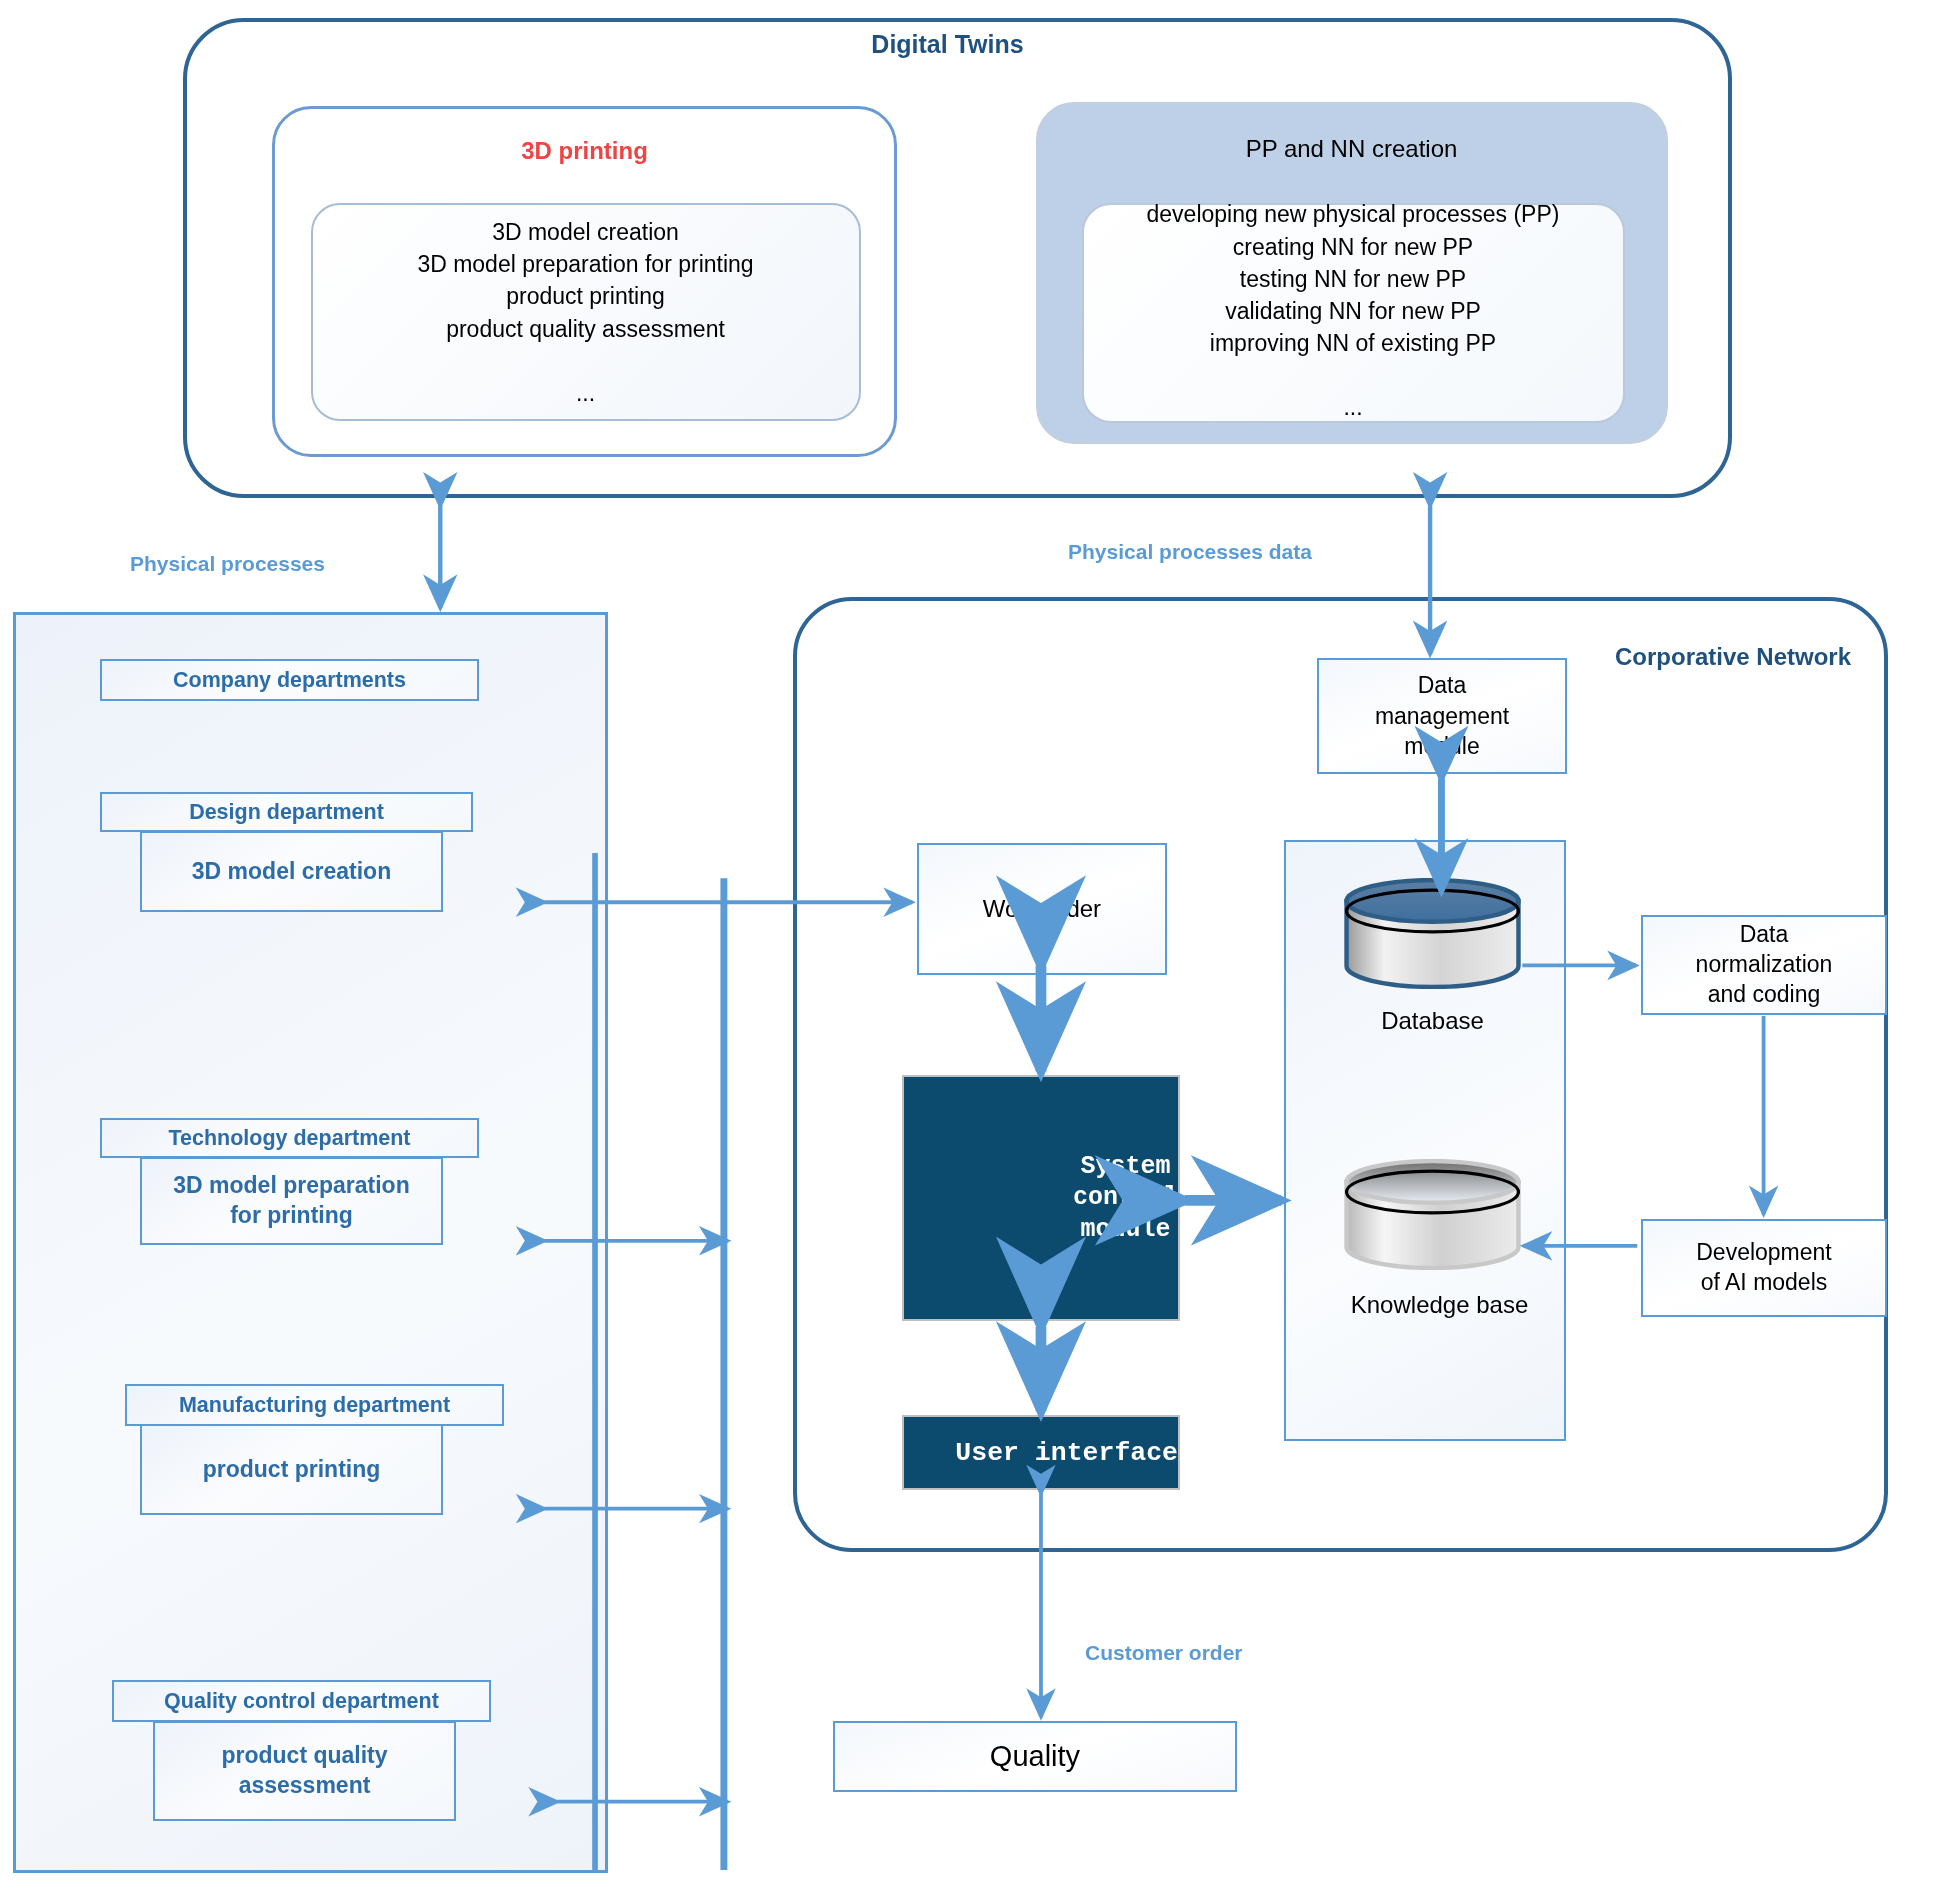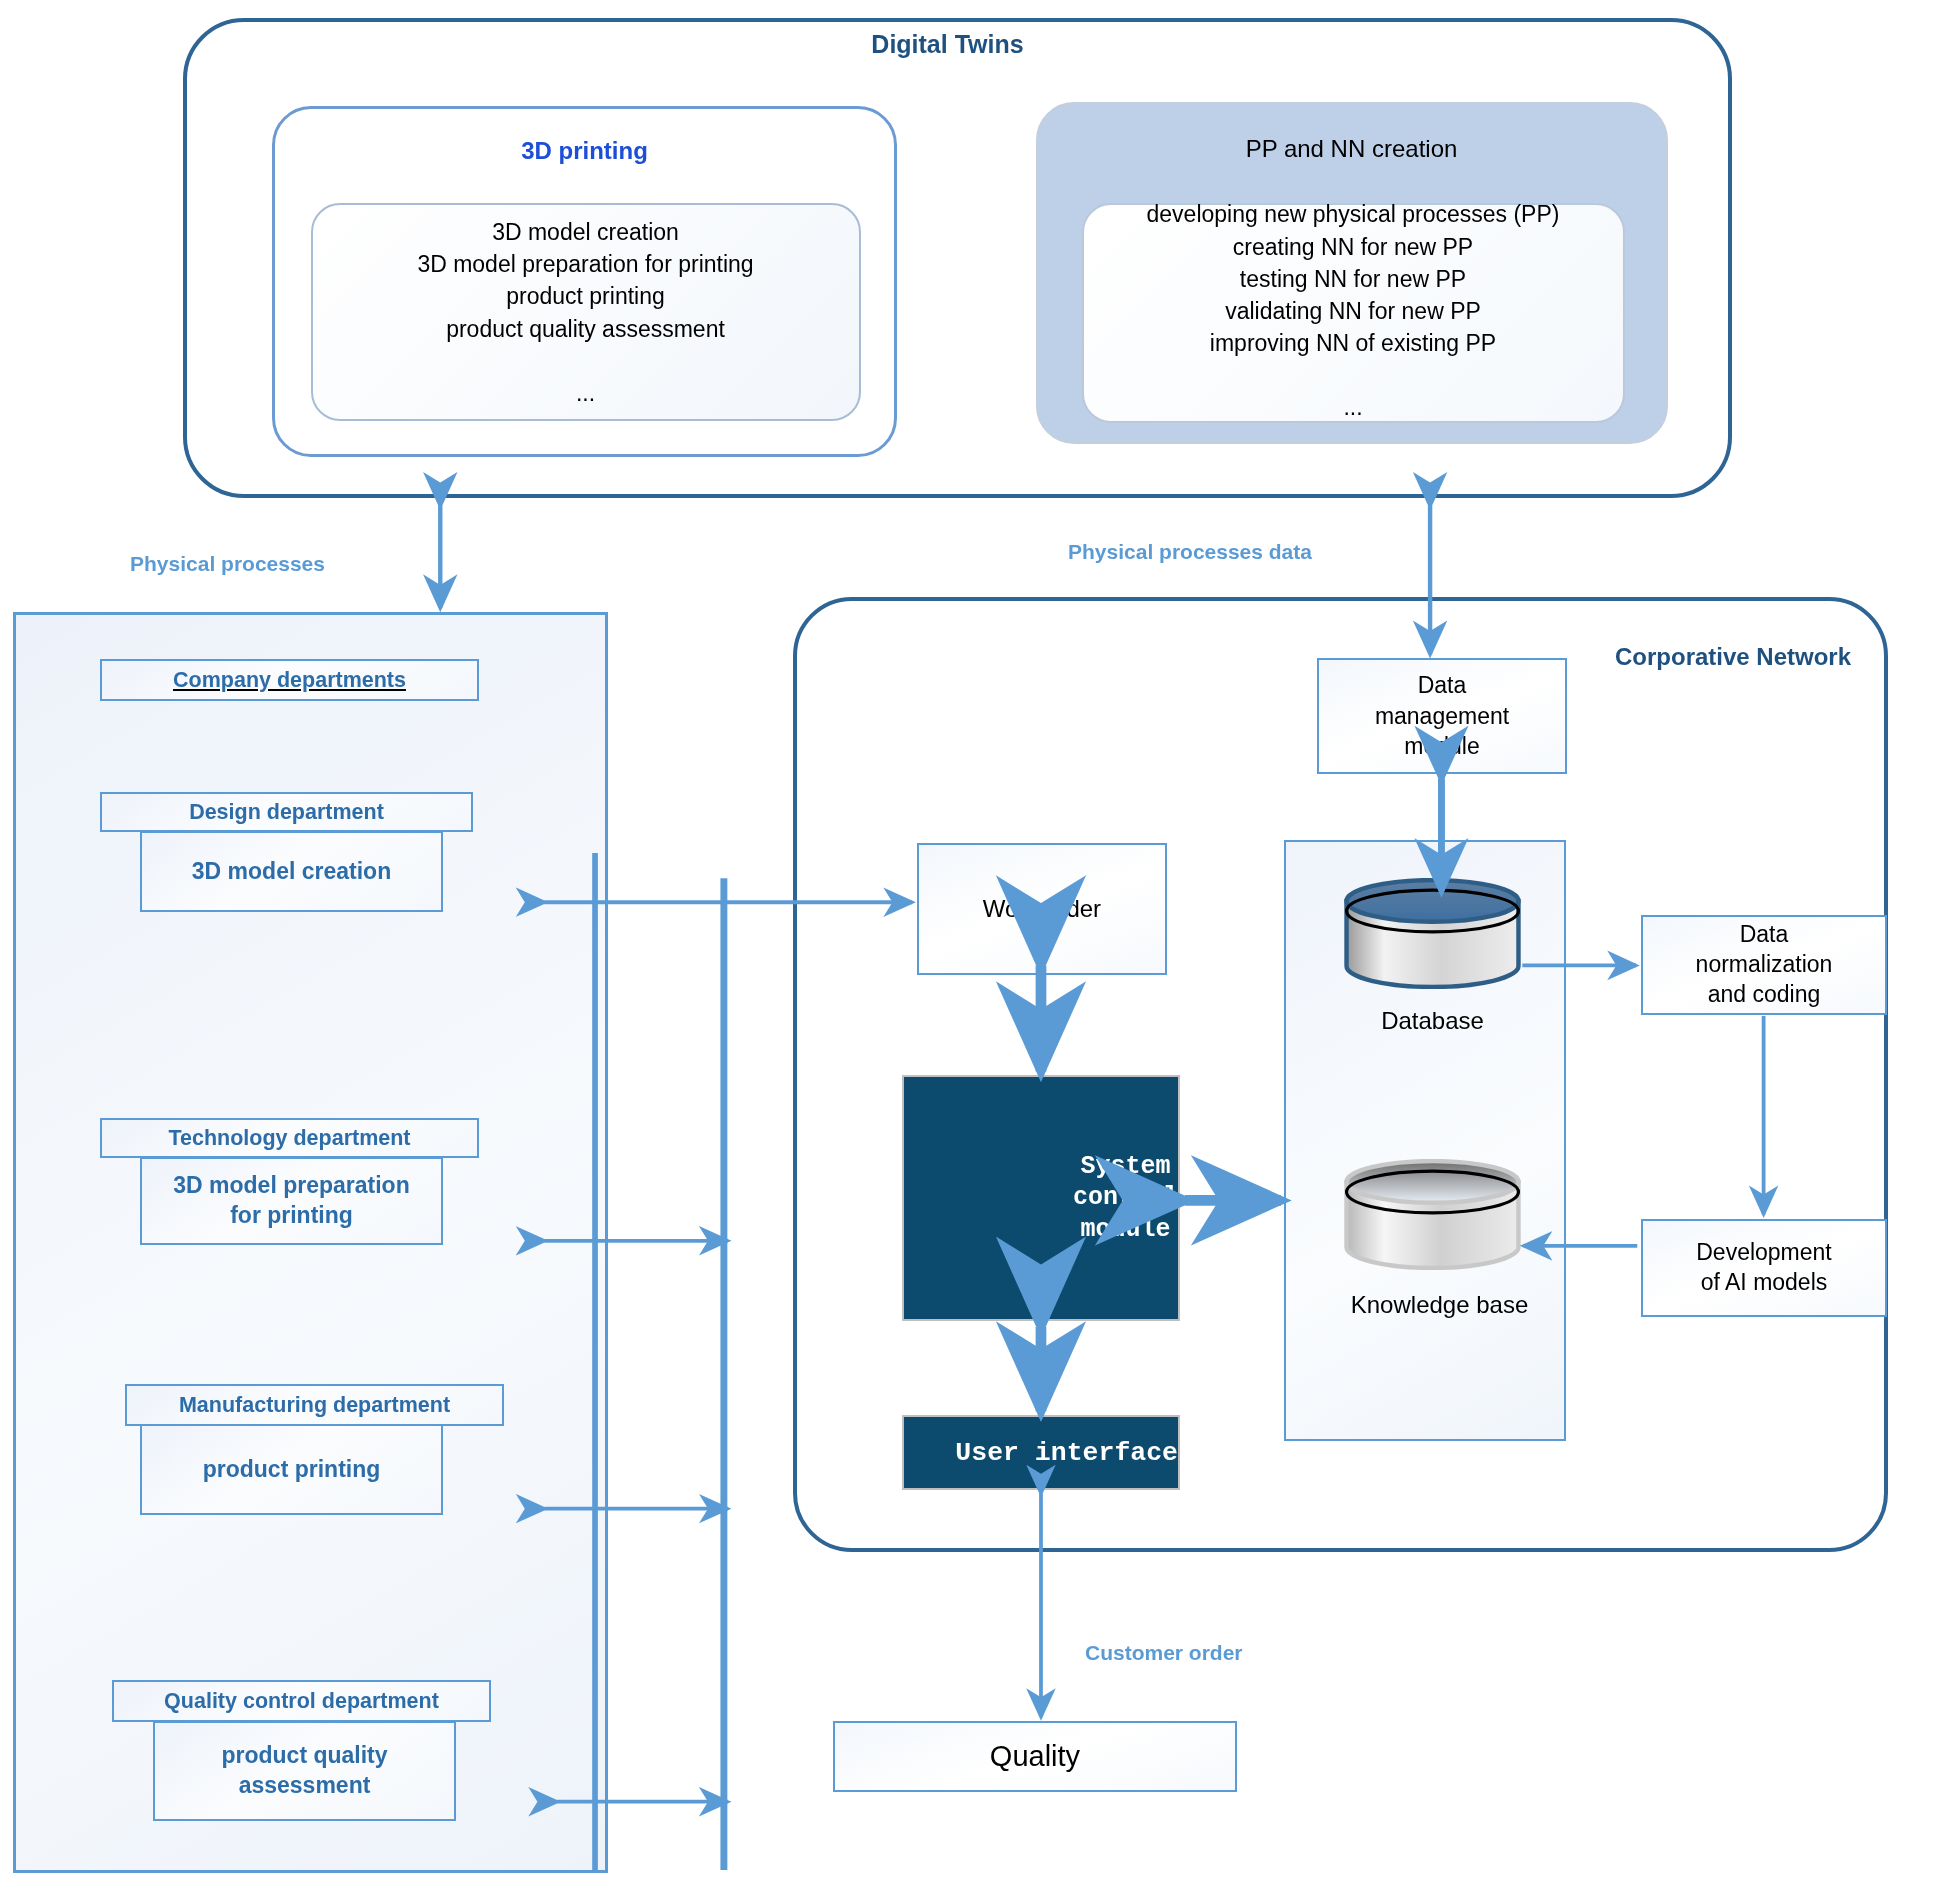--- a/index.html
+++ b/index.html
@@ -39,21 +39,21 @@
   .box.white{background:linear-gradient(160deg,#f3f7fc 0%,#ffffff 50%,#f6f9fd 100%);}
   .filled{background:#0c4a6e;border:2.5px solid #bfbfbf;
        display:flex;align-items:center;justify-content:flex-end;text-align:center;
        color:#ffffff;font-family:Liberation Mono, monospace;font-weight:bold;}
 
   
   .t-blue-bold{color:#2c6ca8;font-weight:bold;}
   .t-dark-title{color:#1f5180;font-weight:bold;}
   .t-black{color:#000000;}
   .t-black-bold{color:#000000;font-weight:normal;}
-  .t-lightblue{color:#1d4ed8;font-weight:bold;}
+  .t-lightblue{color:#ef4444;font-weight:bold;}
   .lbl{position:absolute;color:#5b9bd5;font-weight:bold;font-size:21px;
        white-space:nowrap;}
 
   .ctr{display:flex;align-items:center;justify-content:center;text-align:center;}
   .list{line-height:1.40;white-space:pre-line;}
 
   svg.overlay{position:absolute;left:0;top:0;width:1955px;height:1891px;
               pointer-events:none;}
 </style>
 </head>
@@ -84,21 +84,21 @@
 improving NN of existing PP
 
 ...</div>
 
   <span class="lbl" style="left:130px;top:552px;">Physical processes</span>
   <span class="lbl" style="left:1068px;top:540px;">Physical processes data</span>
   <span class="lbl" style="left:1085px;top:1641px;">Customer order</span>
 
   <div class="abs pp-panel"></div>
 
-  <div class="abs box" style="left:100px;top:659px;width:379px;height:42px;text-decoration:underline;">
+  <div class="abs box" style="left:100px;top:659px;width:379px;height:42px;">
     <span class="t-blue-bold" style="font-size:21.5px;">Company departments</span>
   </div>
 
   <div class="abs box" style="left:100px;top:792px;width:373px;height:40px;">
     <span class="t-blue-bold" style="font-size:21.5px;">Design department</span>
   </div>
   <div class="abs box" style="left:140px;top:831px;width:303px;height:81px;">
     <span class="t-blue-bold list" style="font-size:23px;">3D model creation</span>
   </div>
 

